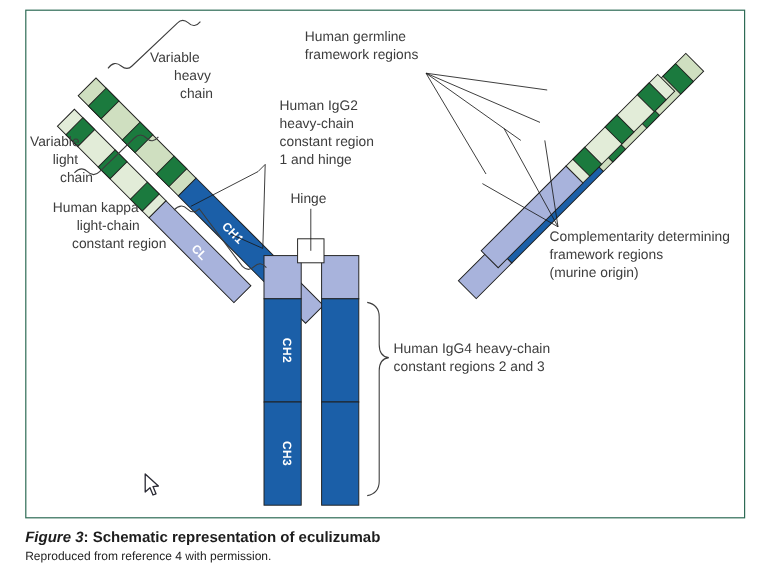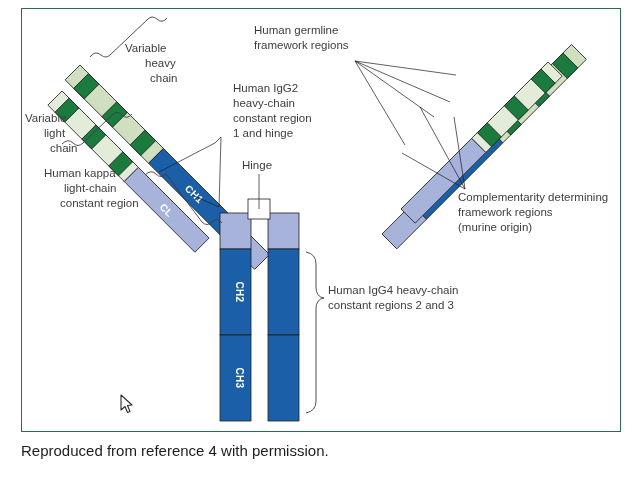--- a/index.html
+++ b/index.html
@@ -19,21 +19,21 @@
   .seg-lbl{font-size:10px;fill:#ffffff;font-weight:bold;letter-spacing:.3px;
            font-family:"Liberation Sans",sans-serif;}
   .leader{stroke:#1a1a1a;stroke-width:.7;fill:none;}
   .brace{stroke:#3d3d3d;stroke-width:.9;fill:none;}
   .outline{stroke:#20201f;stroke-width:.8;}
   #caption{
     position:absolute;left:21px;top:440px;width:600px;
   }
   #caption .cap1{font-size:12.5px;color:#1d1d1d;font-weight:bold;line-height:1.35;}
   #caption .cap1 .figno{font-style:italic;}
-  #caption .cap2{font-size:15px;color:#1d1d1d;line-height:1.35;margin-top:1px;}
+  #caption .cap2{font-size:10px;color:#1d1d1d;line-height:1.35;margin-top:1px;}
   #cursor{position:absolute;left:120px;top:394px;width:14px;height:20px;}
 </style>
 </head>
 <body>
 
 <div id="page">
 
   <div id="figure-frame">
 
     <svg id="diagram" viewBox="0 0 600 424">
@@ -163,16 +163,19 @@
       </g>
 
     </svg>
   </div>
 
   <svg id="cursor" viewBox="0 0 14 20">
     <polygon points="1,1 1,16 5,12.5 7.5,18.5 10,17.5 7.5,11.5 12,11" fill="#ffffff" stroke="#2b2b35" stroke-width="1.1" stroke-linejoin="round"></polygon>
   </svg>
 
   <div id="caption">
+    <div class="cap1">
+      <span class="figno">Figure 3</span><span>: </span><span>Schematic representation of eculizumab</span>
+    </div>
     <div class="cap2">Reproduced from reference 4 with permission.</div>
   </div>
 
 </div>
 
 </body></html>

